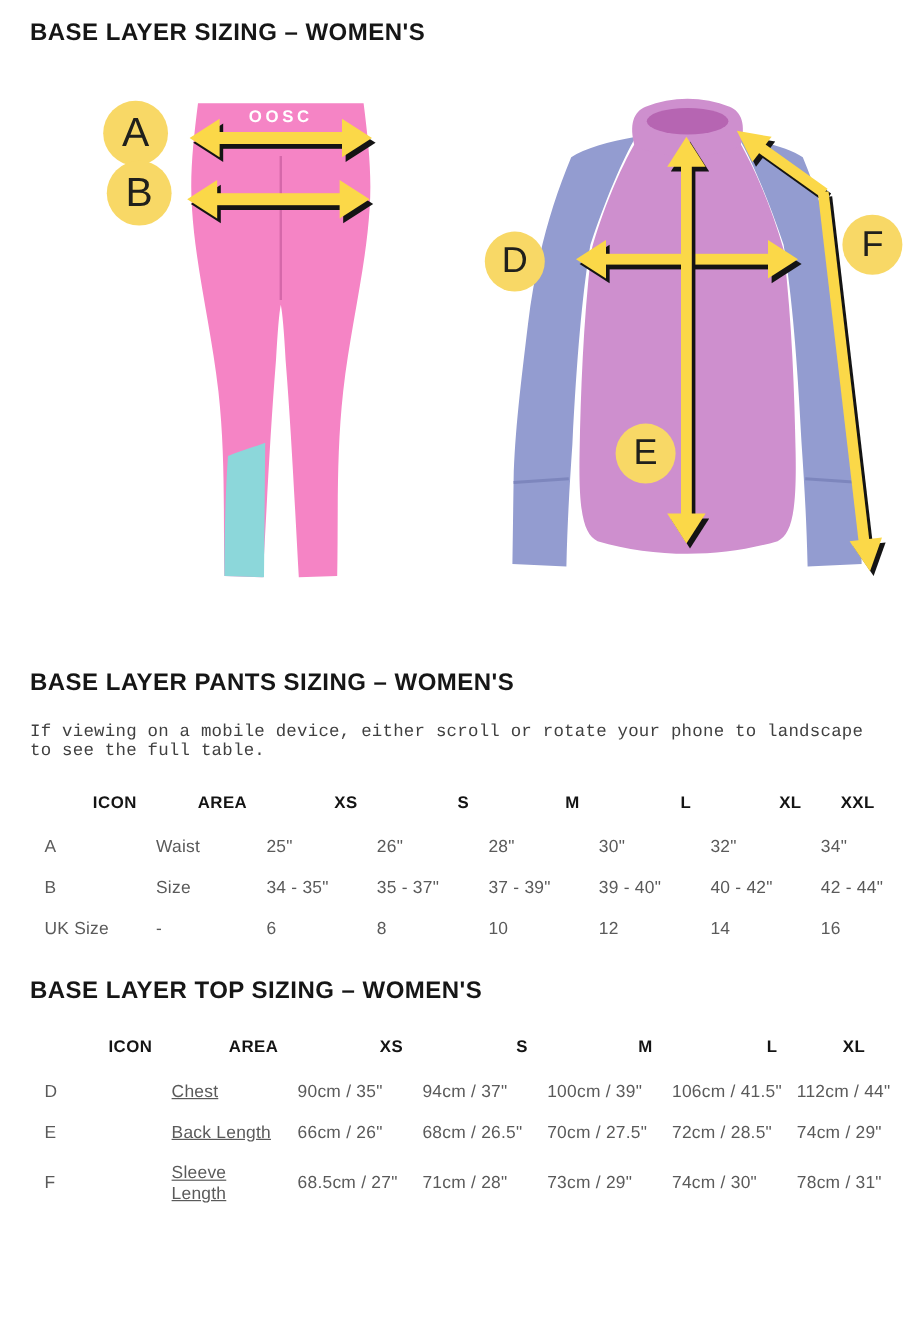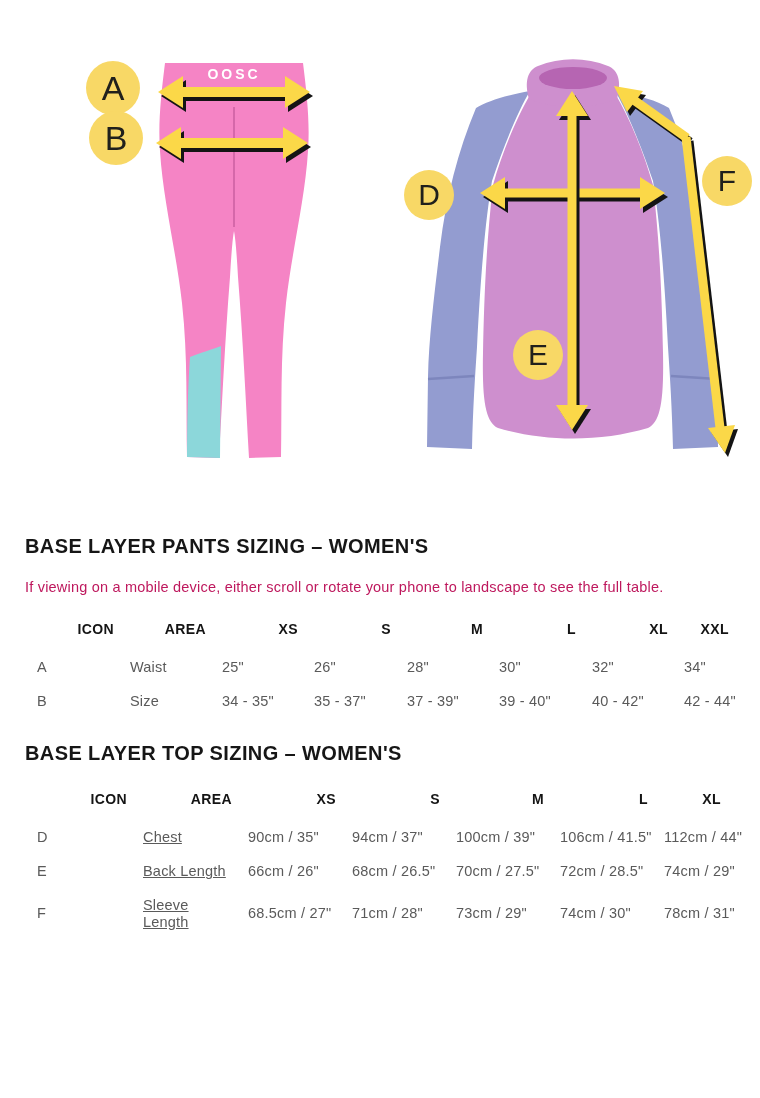--- a/index.html
+++ b/index.html
@@ -9,21 +9,21 @@
     font-family: "Liberation Sans", "DejaVu Sans", sans-serif;
     color:#1a1a1a;
   }
   .page { padding: 16px 24px 0 25px; }
 
   h1,h2,h3 {
     font-size: 20px; font-weight: 700; letter-spacing: .4px;
     color:#161616;
   }
   .note {
-    margin-top: 21px; font-size: 14.5px; color:#be185d; letter-spacing:.2px;
+    margin-top: 21px; font-size: 14.5px; color:#404040; letter-spacing:.2px;font-family:Liberation Mono, monospace;
   }
 
   
   .illustration {
     position: relative; height: 430px; margin-top: 29px; width: 711px;
   }
   .illustration svg { position:absolute; inset:0; }
   .badge {
     position:absolute; border-radius:50%;
     background:#F8D866;
@@ -49,20 +49,21 @@
   td.area-wrap { white-space: normal; text-decoration: underline; }
 
   .pants-heading { margin-top: 60px; }
   .top-heading   { margin-top: 24px; }
 </style>
 </head>
 <body>
 
 <div class="page">
 
+  <h1>BASE LAYER SIZING – WOMEN'S</h1>
 
   <div class="illustration">
     <svg viewBox="0 0 760 430" width="760" height="430">
 
       <g>
         <path d="M140,18 L278,18
              C282,50 285,78 283,106
              C280,155 267,205 261,258
              C255,312 257,365 256,412
              L224,413
@@ -230,20 +231,30 @@
       <tr>
         <td>B</td>
         <td>Size</td>
         <td>34 - 35"</td>
         <td>35 - 37"</td>
         <td>37 - 39"</td>
         <td>39 - 40"</td>
         <td>40 - 42"</td>
         <td>42 - 44"</td>
       </tr>
+      <tr>
+        <td>UK Size</td>
+        <td>-</td>
+        <td>6</td>
+        <td>8</td>
+        <td>10</td>
+        <td>12</td>
+        <td>14</td>
+        <td>16</td>
+      </tr>
     </tbody>
   </table>
 
   <h3 class="top-heading">BASE LAYER TOP SIZING – WOMEN'S</h3>
 
   <table class="top-table">
     <colgroup>
       <col style="width:106px">
         <col style="width:105px">
         <col style="width:104px">

